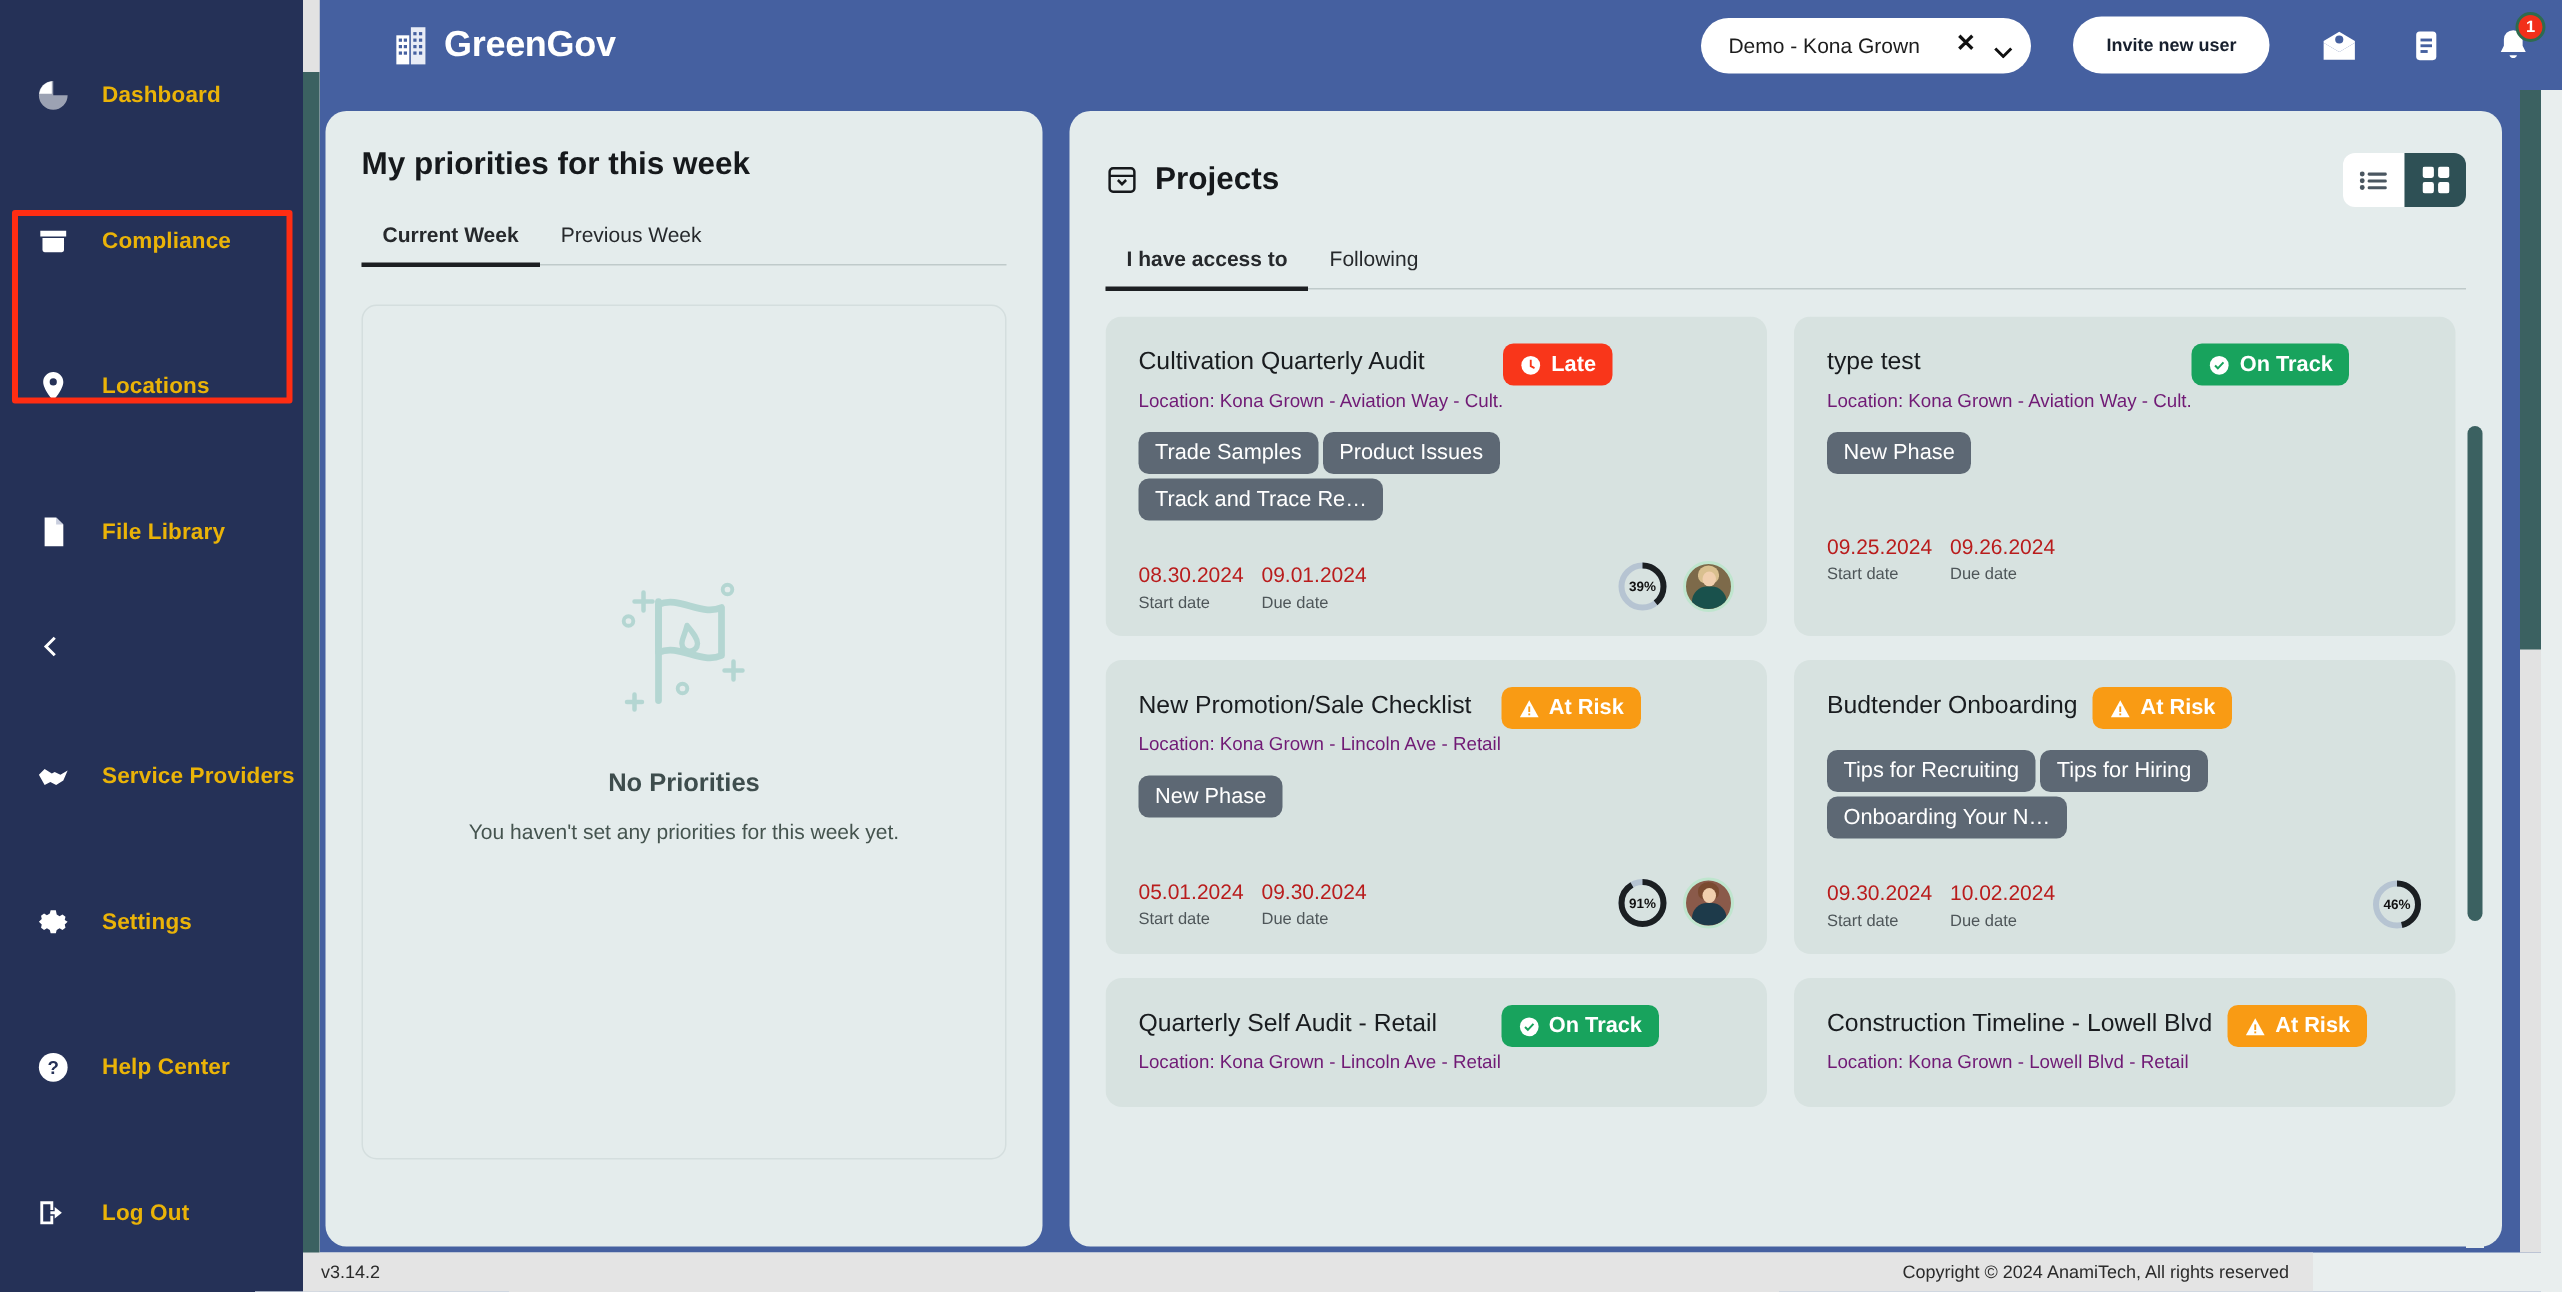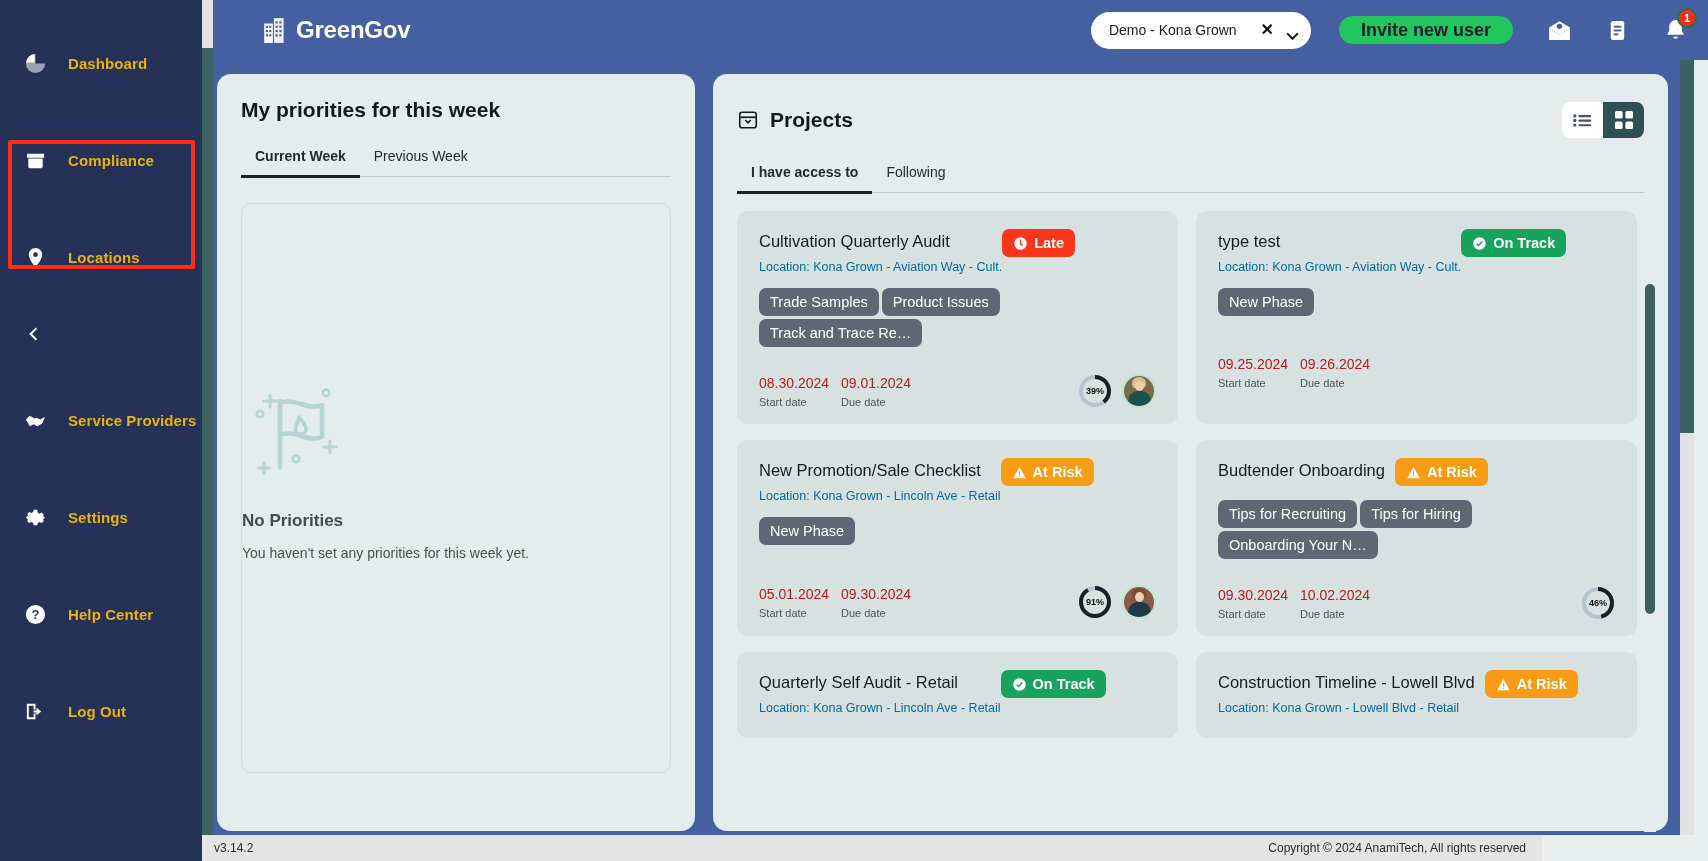--- a/index.html
+++ b/index.html
@@ -86,23 +86,23 @@
     display: flex; align-items: center;
     background: #fff; border-radius: 24px;
     height: 37px; padding: 0 12px 0 18px;
     min-width: 220px; cursor: pointer;
   }
   .org-select .org-name { font-size: 14px; color: #1d1d1d; flex: 1 1 auto; white-space: nowrap; }
   .org-select .clear-x { font-size: 16px; font-weight: bold; color: #111; margin: 0 12px 0 14px; line-height: 1; }
   .org-select .chev { width: 13px; height: 8px; }
 
   .invite-btn {
-    background: #22c55e; border-radius: 22px; border: none;
-    height: 28px; padding: 0 22px; margin-left: 28px;
-    font-family: inherit; font-size: 18px; font-weight: bold;
+    background: #ffffff; border-radius: 22px; border: none;
+    height: 38px; padding: 0 22px; margin-left: 28px;
+    font-family: inherit; font-size: 12px; font-weight: bold;
     color: #18202e; cursor: pointer; white-space: nowrap;
   }
 
   .tb-icon { margin-left: 34px; position: relative; cursor: pointer; display: flex; align-items: center; }
   .tb-icon svg { fill: #fff; }
   .badge {
     position: absolute; right: -9px; top: -10px;
     width: 20px; height: 20px; border-radius: 50%;
     background: #f22f1a; color: #fff;
     font-size: 11px; font-weight: bold;
@@ -162,21 +162,21 @@
   }
   .tab.active { font-weight: bold; border-bottom: 3px solid #1c1f22; margin-bottom: -2px; }
 
   
   .empty-card {
     margin: 26px 24px 0 24px;
     height: 570px;
     border: 1px solid #d4dede;
     border-radius: 10px;
     display: flex; flex-direction: column;
-    align-items: flex-start; justify-content: center;
+    align-items: center; justify-content: center;
     padding-bottom: 40px;
   }
   .empty-title { font-size: 17px; font-weight: bold; color: #3e4d4d; margin-top: 22px; }
   .empty-sub { font-size: 14px; color: #45544f; margin-top: 14px; }
 
   
   .proj-scroll {
     position: relative;
     margin: 18px 0 0 24px;
     width: 915px; height: 586px;
@@ -190,21 +190,21 @@
   .card {
     width: 441px;
     background: #d7e2e0;
     border-radius: 11px;
     padding: 18px 22px 16px 22px;
     position: relative;
     cursor: pointer;
   }
   .card-head { display: flex; align-items: flex-start; }
   .card-title { font-size: 16.5px; color: #191c1f; flex: 1 1 auto; padding-top: 3px; padding-right: 10px; }
-  .card-loc { font-size: 12.5px; color: #0369a1; margin-top: 9px; }
+  .card-loc { font-size: 12.5px; color: #701a75; margin-top: 9px; }
 
   .status {
     display: flex; align-items: center; gap: 6px;
     border-radius: 7px; padding: 6px 11px;
     color: #fff; font-size: 14.5px; font-weight: bold;
     white-space: nowrap; flex: 0 0 auto;
   }
   .status svg { width: 15px; height: 15px; fill: #fff; }
   .st-late { background: #f9361a; }
   .st-ontrack { background: #18a35d; }
@@ -307,20 +307,29 @@
 
       <div class="nav-item">
         <span class="ico">
           <svg viewBox="0 0 24 24">
               <path d="M12 2C8.1 2 5 5.1 5 9c0 5.2 7 13 7 13s7-7.8 7-13c0-3.9-3.1-7-7-7zm0 9.5A2.5 2.5 0 1 1 12 6.5a2.5 2.5 0 0 1 0 5z"></path>
             </svg>
         </span>
         <span class="nav-label">Locations</span>
       </div>
 
+      <div class="nav-item">
+        <span class="ico">
+          <svg viewBox="0 0 24 24">
+              <path d="M6 2h8l5 5v15H6z" fill="#fff"></path>
+              <path d="M14 2v5h5z" fill="#c9cede"></path>
+            </svg>
+        </span>
+        <span class="nav-label">File Library</span>
+      </div>
 
       <div class="collapse-row">
         <svg viewBox="0 0 24 24">
             <polyline points="15,5 8,12 15,19"></polyline>
           </svg>
       </div>
 
       <div class="nav-item">
         <span class="ico">
           <svg viewBox="0 0 24 24">

